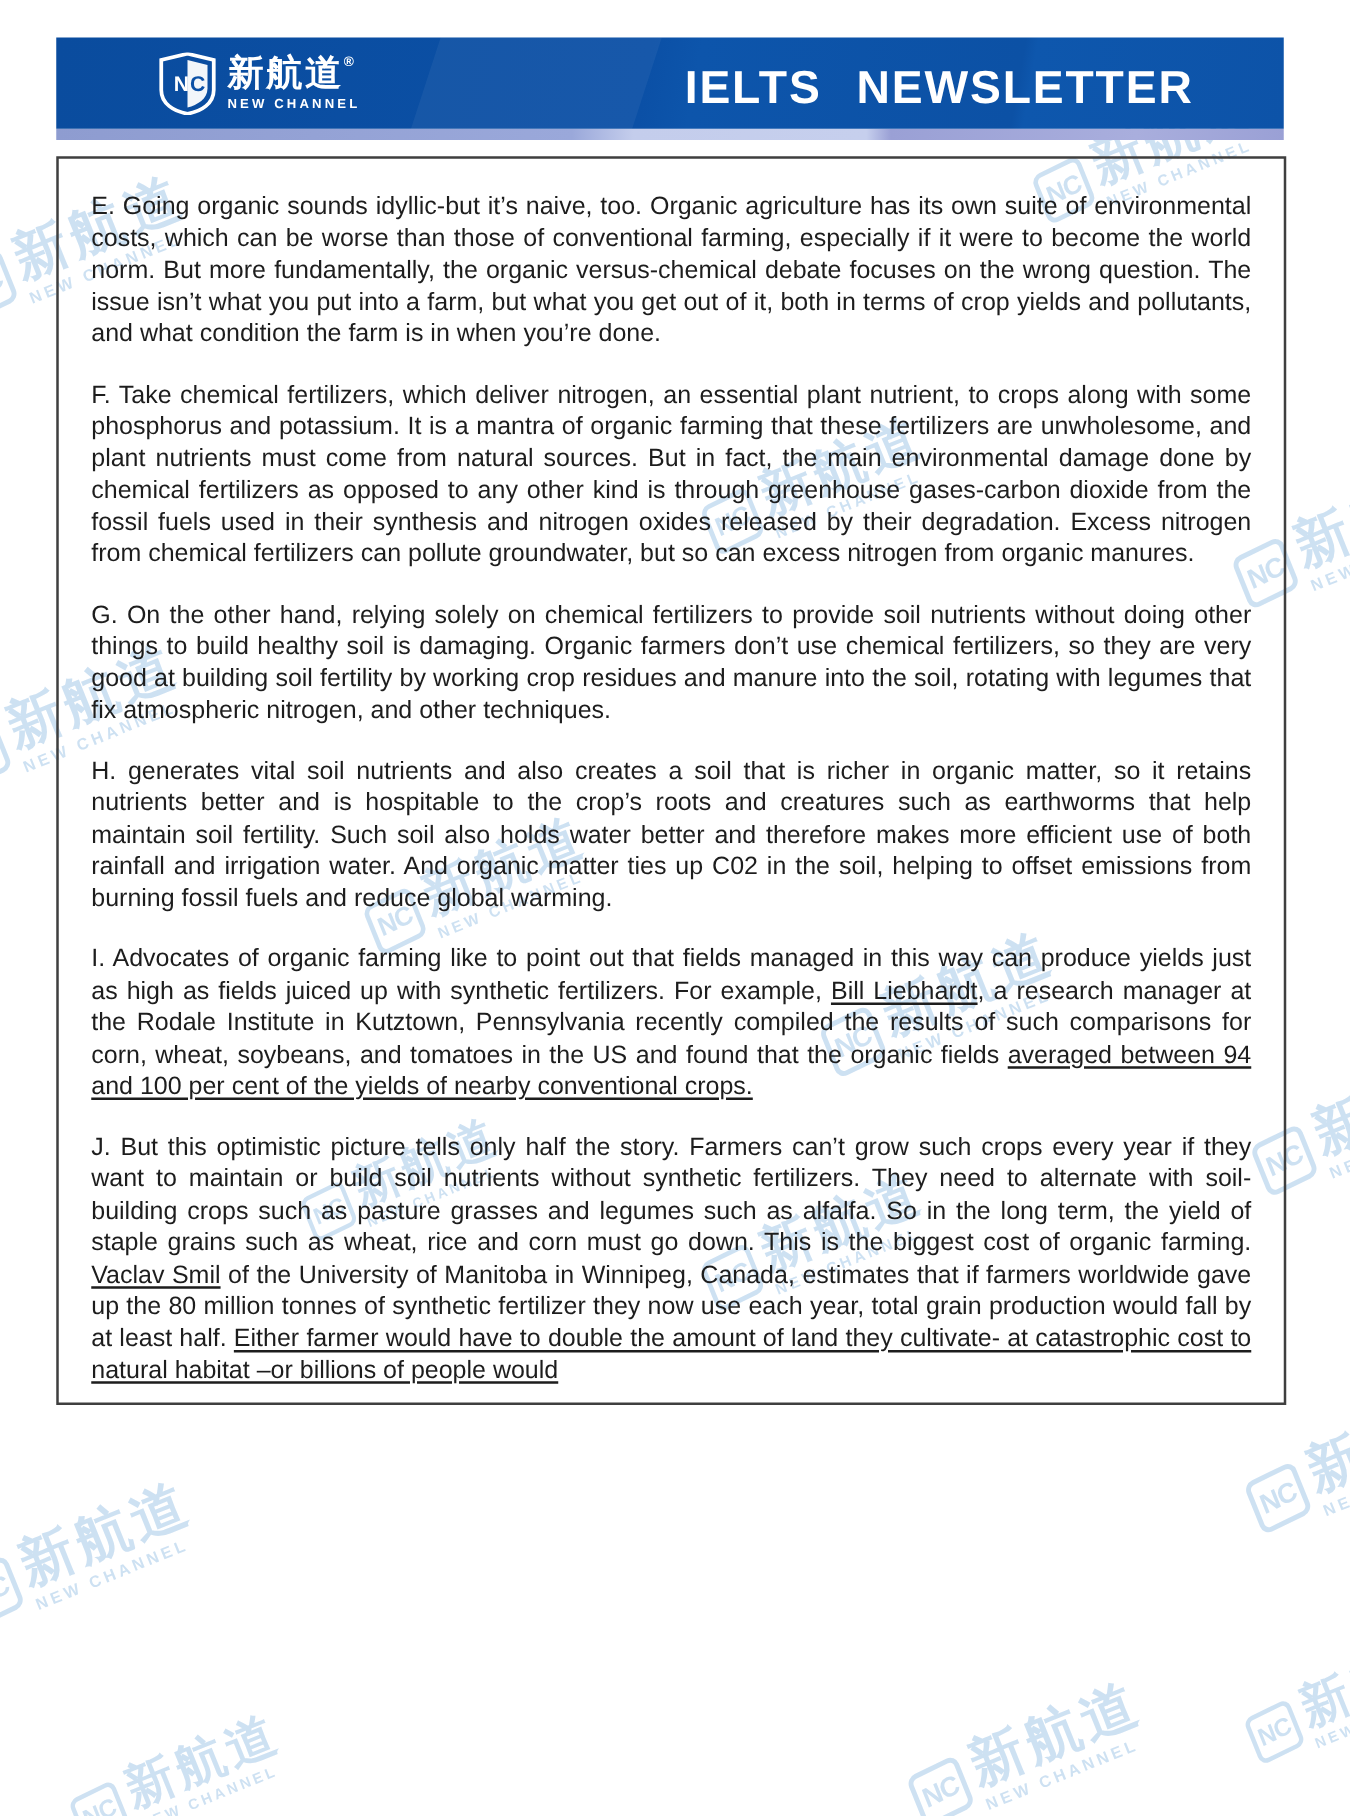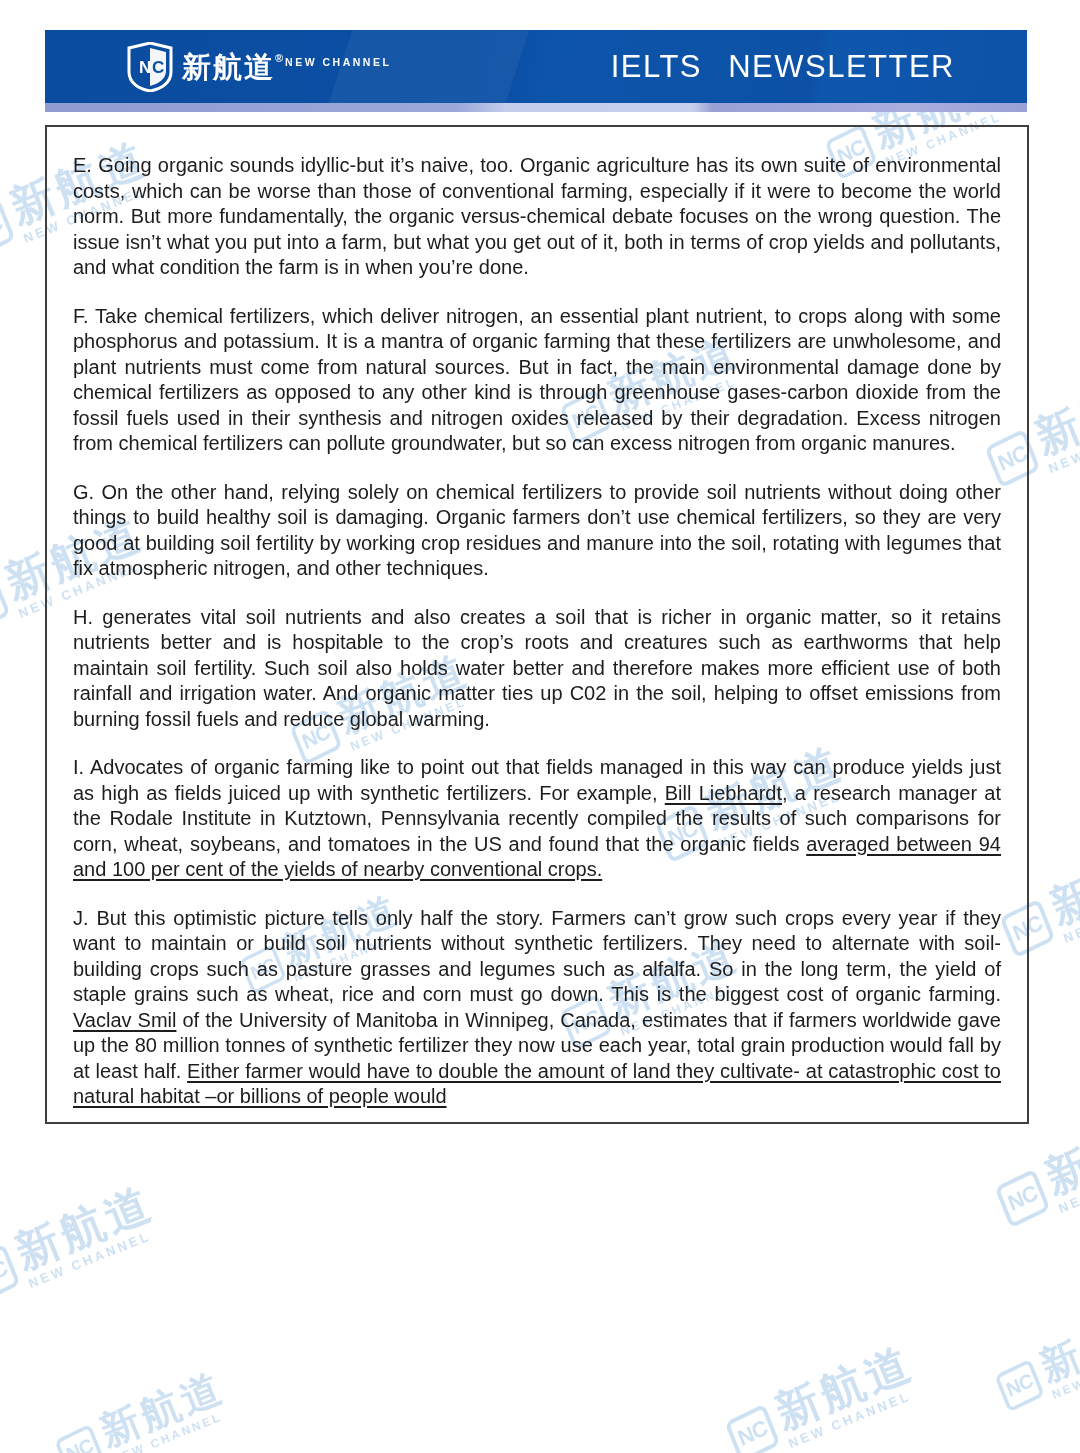--- a/index.html
+++ b/index.html
@@ -42,27 +42,27 @@
   }
   .header-strip {
     width: 100%; height: 9px;
     background: linear-gradient(90deg, #8e9cd0 0%, #9aa8da 42%, #c4cdec 47%, #c6cfed 66%, #9aa0d5 68%, #a9aedd 88%, #9aa0d5 100%);
   }
   .logo {
     position: absolute; left: 82px; top: 12px; height: 50px;
     display: flex; align-items: center; gap: 9px; color: #ffffff;
   }
   .logo-shield { width: 46px; height: 50px; }
-  .logo-names { display: flex; flex-direction: row; line-height: 1; }
+  .logo-names { display: flex; flex-direction: column; line-height: 1; }
   .logo-cn { font-size: 29px; font-weight: bold; letter-spacing: 2px; }
   .logo-cn sup { font-size: 11px; vertical-align: top; }
   .logo-en { font-size: 10.5px; font-weight: bold; letter-spacing: 2.5px; margin-top: 4px; }
   .header-title {
     position: absolute; right: 72px; top: 19px;
-    color: #ffffff; font-size: 31px; font-weight: normal;
+    color: #ffffff; font-size: 37px; font-weight: bold;
     letter-spacing: 1.5px; word-spacing: 16px;
   }
 
   
   .content-box {
     position: absolute; left: 45px; top: 125px; width: 984px; height: 999px;
     border: 2px solid #3f3f3f; background: transparent;
     padding: 26px 26px 10px 26px;
     z-index: 2; overflow: hidden;
   }

